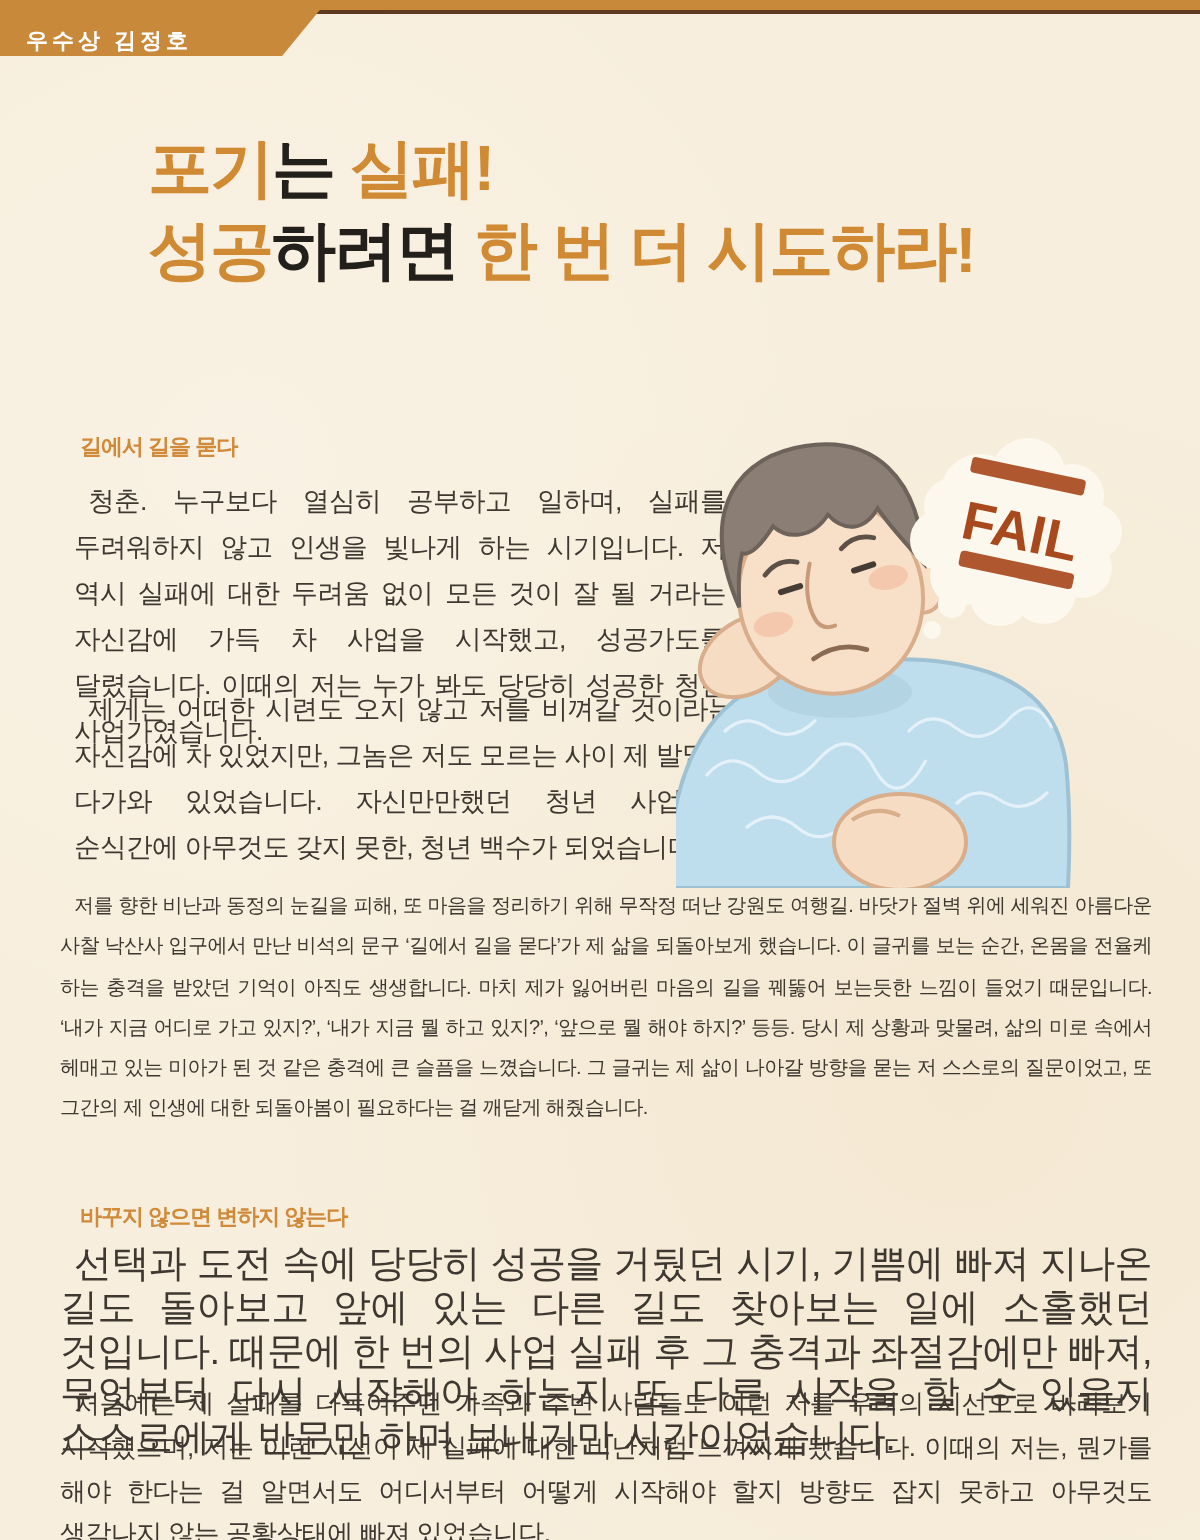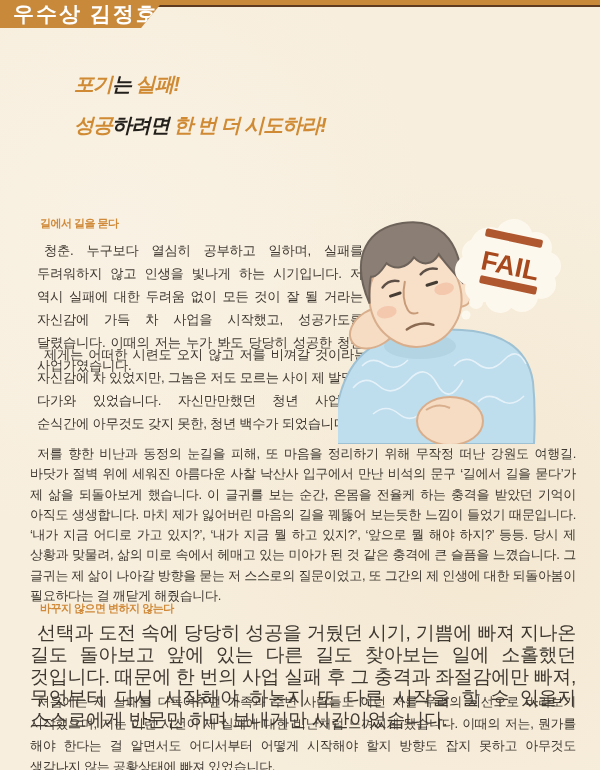--- a/index.html
+++ b/index.html
@@ -11,39 +11,39 @@
     background-image: radial-gradient(circle at 20% 30%, #f9f1e3 0%, rgba(249,241,227,0) 45%),
                       radial-gradient(circle at 80% 70%, #f4e8d2 0%, rgba(244,232,210,0) 50%);
     overflow: hidden;
   }
   .top-strip { position:absolute; top:0; left:0; width:600px; height:5px; background:#c8893b; }
   .top-line  { position:absolute; top:5px; left:0; width:600px; height:2px; background:#5d3a20; }
   .badge {
     position:absolute; top:0; left:0; width:164px; height:28px;
     background:#c8893b; color:#ffffff;
     clip-path: polygon(0 0, 100% 0, 86% 100%, 0 100%);
-    display:flex; align-items:center; padding-left:13px;
-    font-size:21px; font-weight:bold; letter-spacing:2px;
+    display:flex; align-items:flex-end; padding-left:13px;
+    font-size:11px; font-weight:bold; letter-spacing:2px;
   }
-  .title { position:absolute; left:74px; top:64px; font-weight:800; font-size:20px; line-height:41px; letter-spacing:-1px;font-style:italic; }
+  .title { position:absolute; left:74px; top:64px; font-weight:800; font-size:32px; line-height:41px; letter-spacing:-1px; }
   .title .l2 { }
   .t-orange { color:#cf8a33; }
   .t-dark { color:#23201c; }
   h2.sec-heading {
     position:absolute; font-size:11px; font-weight:bold; color:#d08a3a; letter-spacing:-0.5px;
   }
   #heading-1 { left:40px; top:216px; }
   #heading-2 { left:40px; top:601px; }
   p.body-text {
     position:absolute; color:#3e3831; text-align:justify; text-indent:7px;
     word-break: keep-all; letter-spacing:-0.3px;
   }
   #para-1 { left:37px; top:239px; width:326px; font-size:13.3px; line-height:23px; }
   #para-2 { left:37px; top:343px; width:330px; font-size:13.3px; line-height:23px; }
-  #para-3 { left:30px; top:444px; width:546px; font-size:13px;   line-height:20.3px; }
+  #para-3 { left:30px; top:444px; width:546px; font-size:10px;   line-height:20.3px; }
   #para-4 { left:30px; top:622px; width:546px; font-size:19px;   line-height:21.8px; }
   #para-5 { left:30px; top:691px; width:546px; font-size:13px;   line-height:21.8px; }
   .illustration { position:absolute; left:338px; top:196px; width:262px; height:248px; }
   .fail-text { font-family:"Liberation Sans", sans-serif; font-weight:bold; font-size:27px; fill:#a8491d; }
 </style>
 </head>
 <body>
 
 <div class="page">
 

